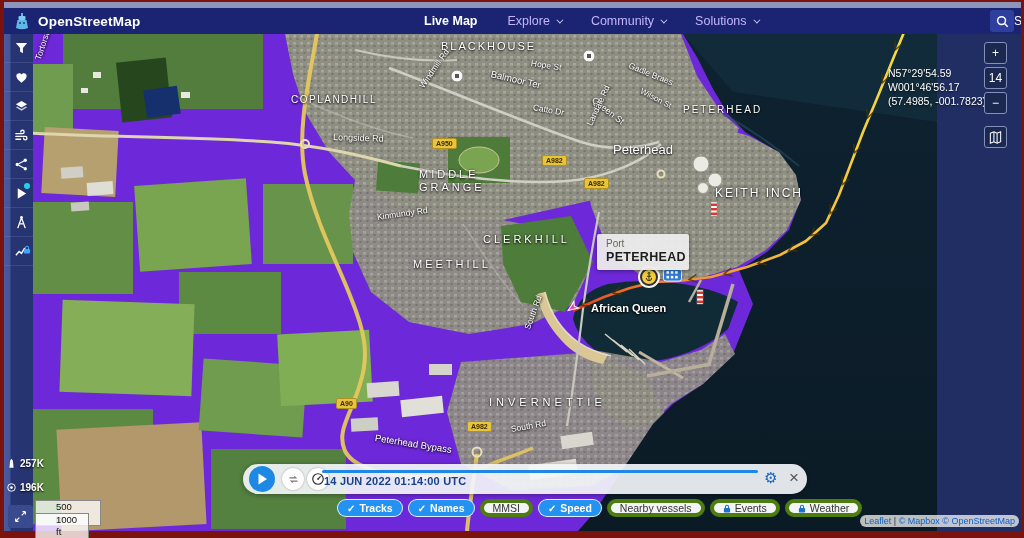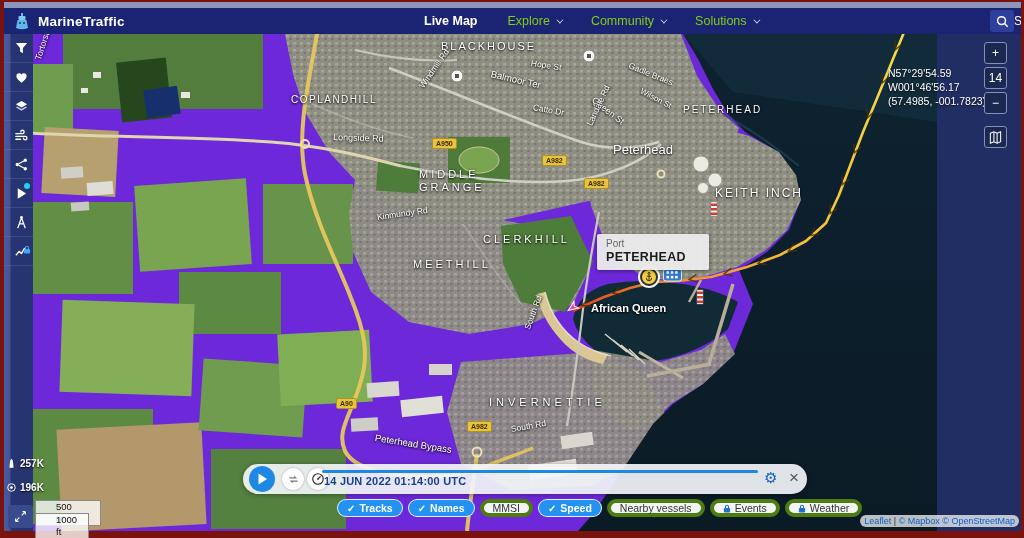--- a/index.html
+++ b/index.html
@@ -5,21 +5,21 @@
   * { margin:0; padding:0; box-sizing:border-box; }
   html,body { width:1024px; height:538px; overflow:hidden; font-family:"Liberation Sans", sans-serif; }
   .frame { width:1024px; height:538px; background:#7a130d; padding:2px 3px 7px 4px; }
   .window { width:100%; height:100%; position:relative; background:#101a33; }
   .topstrip { height:6px; background:#8d96ba; }
   
   .navbar { height:26px; background:#1a2472; display:flex; align-items:center; position:relative; }
   .brand { display:flex; align-items:center; gap:6px; padding-left:8px; width:230px; }
   .brand-name { color:#fff; font-size:13.5px; font-weight:bold; letter-spacing:.2px; }
   .nav-items { position:absolute; left:420px; display:flex; align-items:center; gap:30px; }
-  .nav-item { color:#84cc16; font-size:12.5px; display:flex; align-items:center; gap:6px; cursor:pointer; }
+  .nav-item { color:#c4b5fd; font-size:12.5px; display:flex; align-items:center; gap:6px; cursor:pointer; }
   .nav-item.active { color:#fff; font-weight:bold; }
   .chev { width:5px; height:5px; border-right:1.5px solid #c8d0ee; border-bottom:1.5px solid #c8d0ee; transform:rotate(45deg) translateY(-2px); }
   .nav-right { position:absolute; right:0; display:flex; align-items:center; }
   .search-btn { width:24px; height:22px; background:#2e3f9e; border-radius:3px; display:flex; align-items:center; justify-content:center; }
   .search-partial { color:#fff; font-size:12px; width:7px; overflow:hidden; }
   
   .main { position:relative; height:497px; display:flex; }
   
   .sidebar { width:29px; background:linear-gradient(90deg,#4a5a9e 0,#44549a 6px,#273472 7px); display:flex; flex-direction:column; align-items:center; z-index:6; }
   .sb-icon { width:29px; height:29px; display:flex; align-items:center; justify-content:center; border-bottom:1px solid rgba(120,135,200,.25); position:relative; cursor:pointer; padding-left:6px; }
@@ -29,21 +29,21 @@
   .rightpanel { width:84px; background:#202e63; z-index:5; }
   .zoomstack { position:absolute; left:980px; top:8px; width:23px; z-index:8; }
   .zbox { width:23px; height:22px; background:#1b2850; border:1px solid #8490bb; border-radius:3px; color:#fff; font-size:12px; display:flex; align-items:center; justify-content:center; margin-bottom:3px; cursor:pointer; }
   .bookbtn { position:absolute; left:980px; top:92px; width:23px; height:22px; background:#1b2850; border:1px solid #8490bb; border-radius:3px; display:flex; align-items:center; justify-content:center; z-index:8; cursor:pointer; }
   .coords { position:absolute; left:884px; top:32px; z-index:8; color:#fff; font-size:10.5px; line-height:14px; text-shadow:0 1px 2px rgba(0,0,0,.8); }
   
   .map { position:relative; flex:1; overflow:hidden; background:#6d28d9; }
   .map-svg { position:absolute; inset:0; width:100%; height:100%; }
   .mlbl { position:absolute; color:#fff; text-shadow:0 1px 2px rgba(0,0,0,.9), 0 0 3px rgba(0,0,0,.6); white-space:nowrap; transform-origin:left center; font-weight:400; }
   .shield { position:absolute; background:#e8c33c; color:#3a2d00; font-size:7px; font-weight:bold; padding:1px 3px; border-radius:2px; border:1px solid #b09020; line-height:1; }
-  .popup { position:absolute; left:564px; top:200px; width:112px; background:rgba(236,236,236,.95); border-radius:2px; box-shadow:0 1px 4px rgba(0,0,0,.4); padding:4px 9px 6px; z-index:7; }
+  .popup { position:absolute; left:564px; top:200px; width:92px; background:rgba(236,236,236,.95); border-radius:2px; box-shadow:0 1px 4px rgba(0,0,0,.4); padding:4px 9px 6px; z-index:7; }
   .popup-kicker { font-size:10px; color:#666; }
   .popup-title { font-size:12.5px; font-weight:bold; color:#1c1c1c; letter-spacing:.3px; margin-top:1px; }
   .anchor-marker { position:absolute; left:607px; top:234px; width:18px; height:18px; border-radius:50%; background:#f4cd3e; border:2px solid #2f2f2f; box-shadow:0 0 0 2px rgba(255,255,255,.95); display:flex; align-items:center; justify-content:center; z-index:6; cursor:pointer; }
   .dock-marker { position:absolute; left:630px; top:234px; z-index:6; cursor:pointer; }
   .vessel-marker { position:absolute; left:533px; top:266px; z-index:6; cursor:pointer; }
   .vessel-label { position:absolute; left:558px; top:268px; color:#fff; font-size:11px; font-weight:bold; text-shadow:0 1px 2px #000, 0 0 3px #000; z-index:6; }
   
   .scalebox { position:absolute; background:rgba(255,255,255,.78); color:#111; font-size:9.5px; line-height:12px; padding:0 20px; border:1px solid #888; z-index:8; }
   
   .counter { position:absolute; left:2px; display:flex; align-items:center; gap:3px; color:#fff; font-size:10px; font-weight:bold; text-shadow:0 1px 2px #000; z-index:9; }
@@ -75,21 +75,21 @@
 
   <nav class="navbar">
     <div class="brand">
       <svg width="20" height="18" viewBox="0 0 20 18">
         <rect x="9" y="1" width="2" height="4" fill="#5fb7e8"></rect>
         <rect x="6.5" y="4" width="7" height="4" rx="1" fill="#7fcaf0"></rect>
         <path d="M4 16 5.5 8h9L16 16q-6 2.5-12 0Z" fill="#5fb7e8"></path>
         <circle cx="8" cy="11" r="0.9" fill="#1a2472"></circle>
             <circle cx="12" cy="11" r="0.9" fill="#1a2472"></circle>
       </svg>
-      <span class="brand-name">MarineTraffic</span>
+      <span class="brand-name">OpenStreetMap</span>
     </div>
     <div class="nav-items">
       <span class="nav-item active">
             <span>Live Map</span>
           </span>
       <span class="nav-item">
             <span>Explore</span>
             <span class="chev"></span>
           </span>
       <span class="nav-item">

